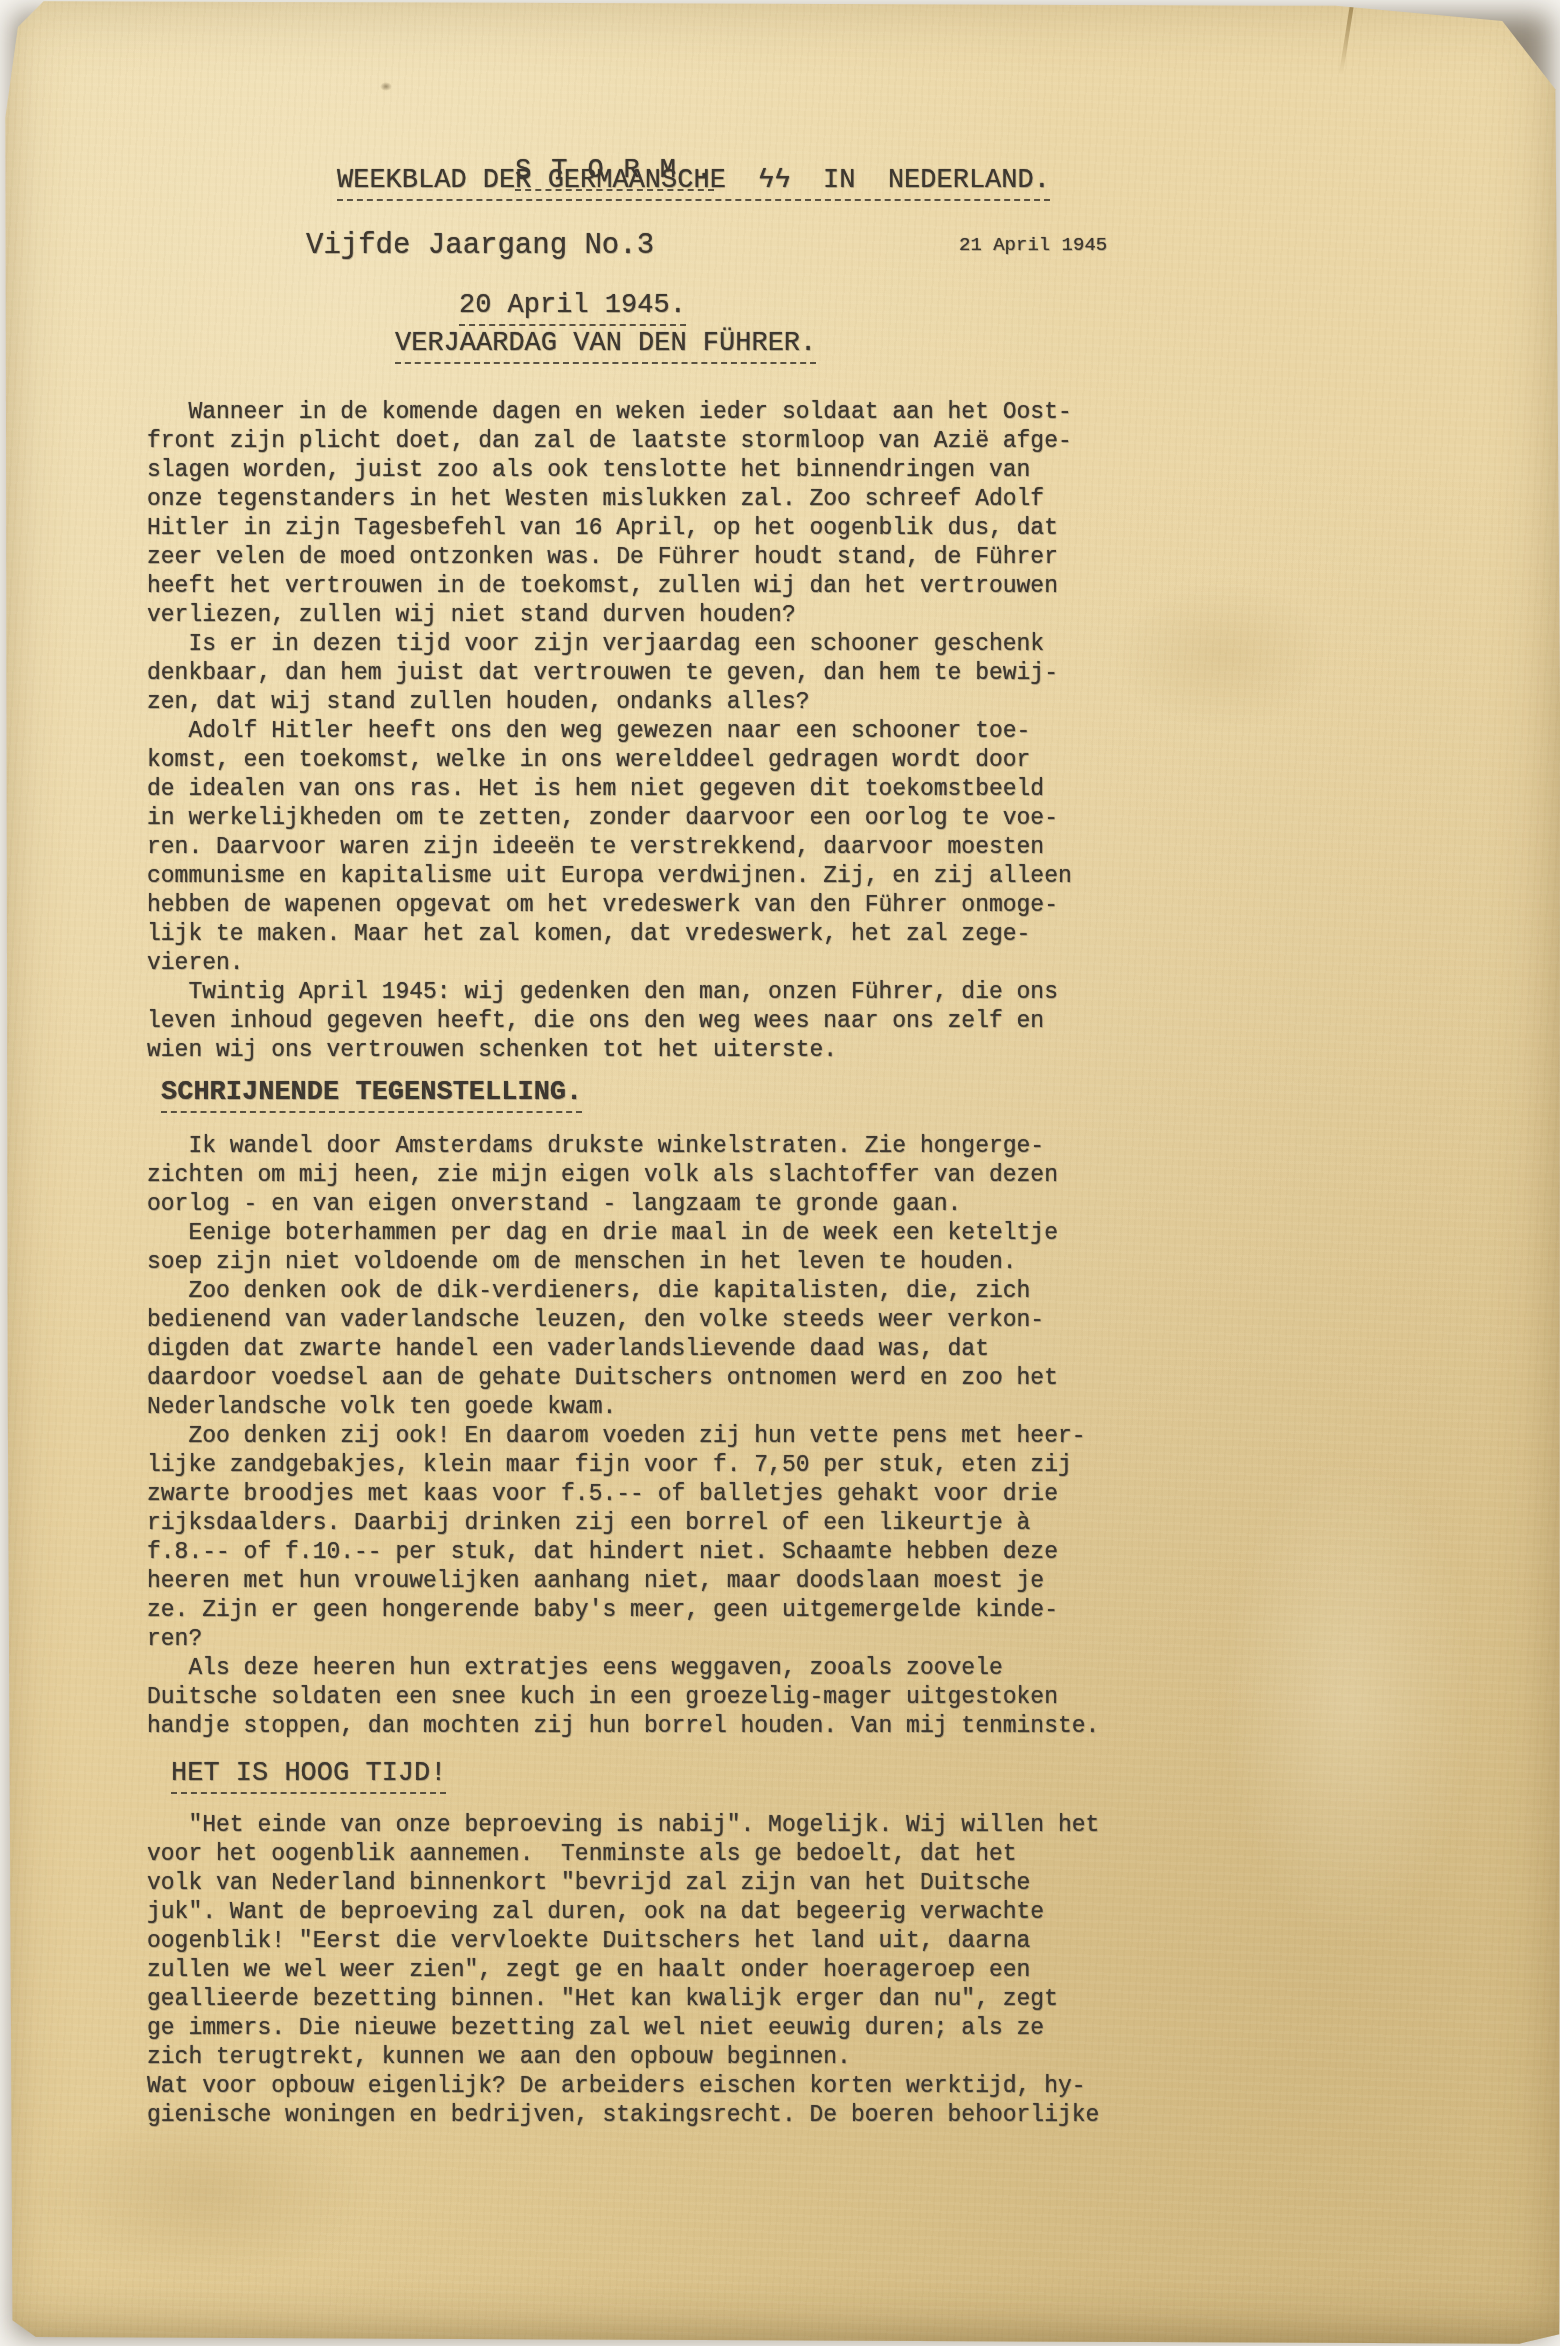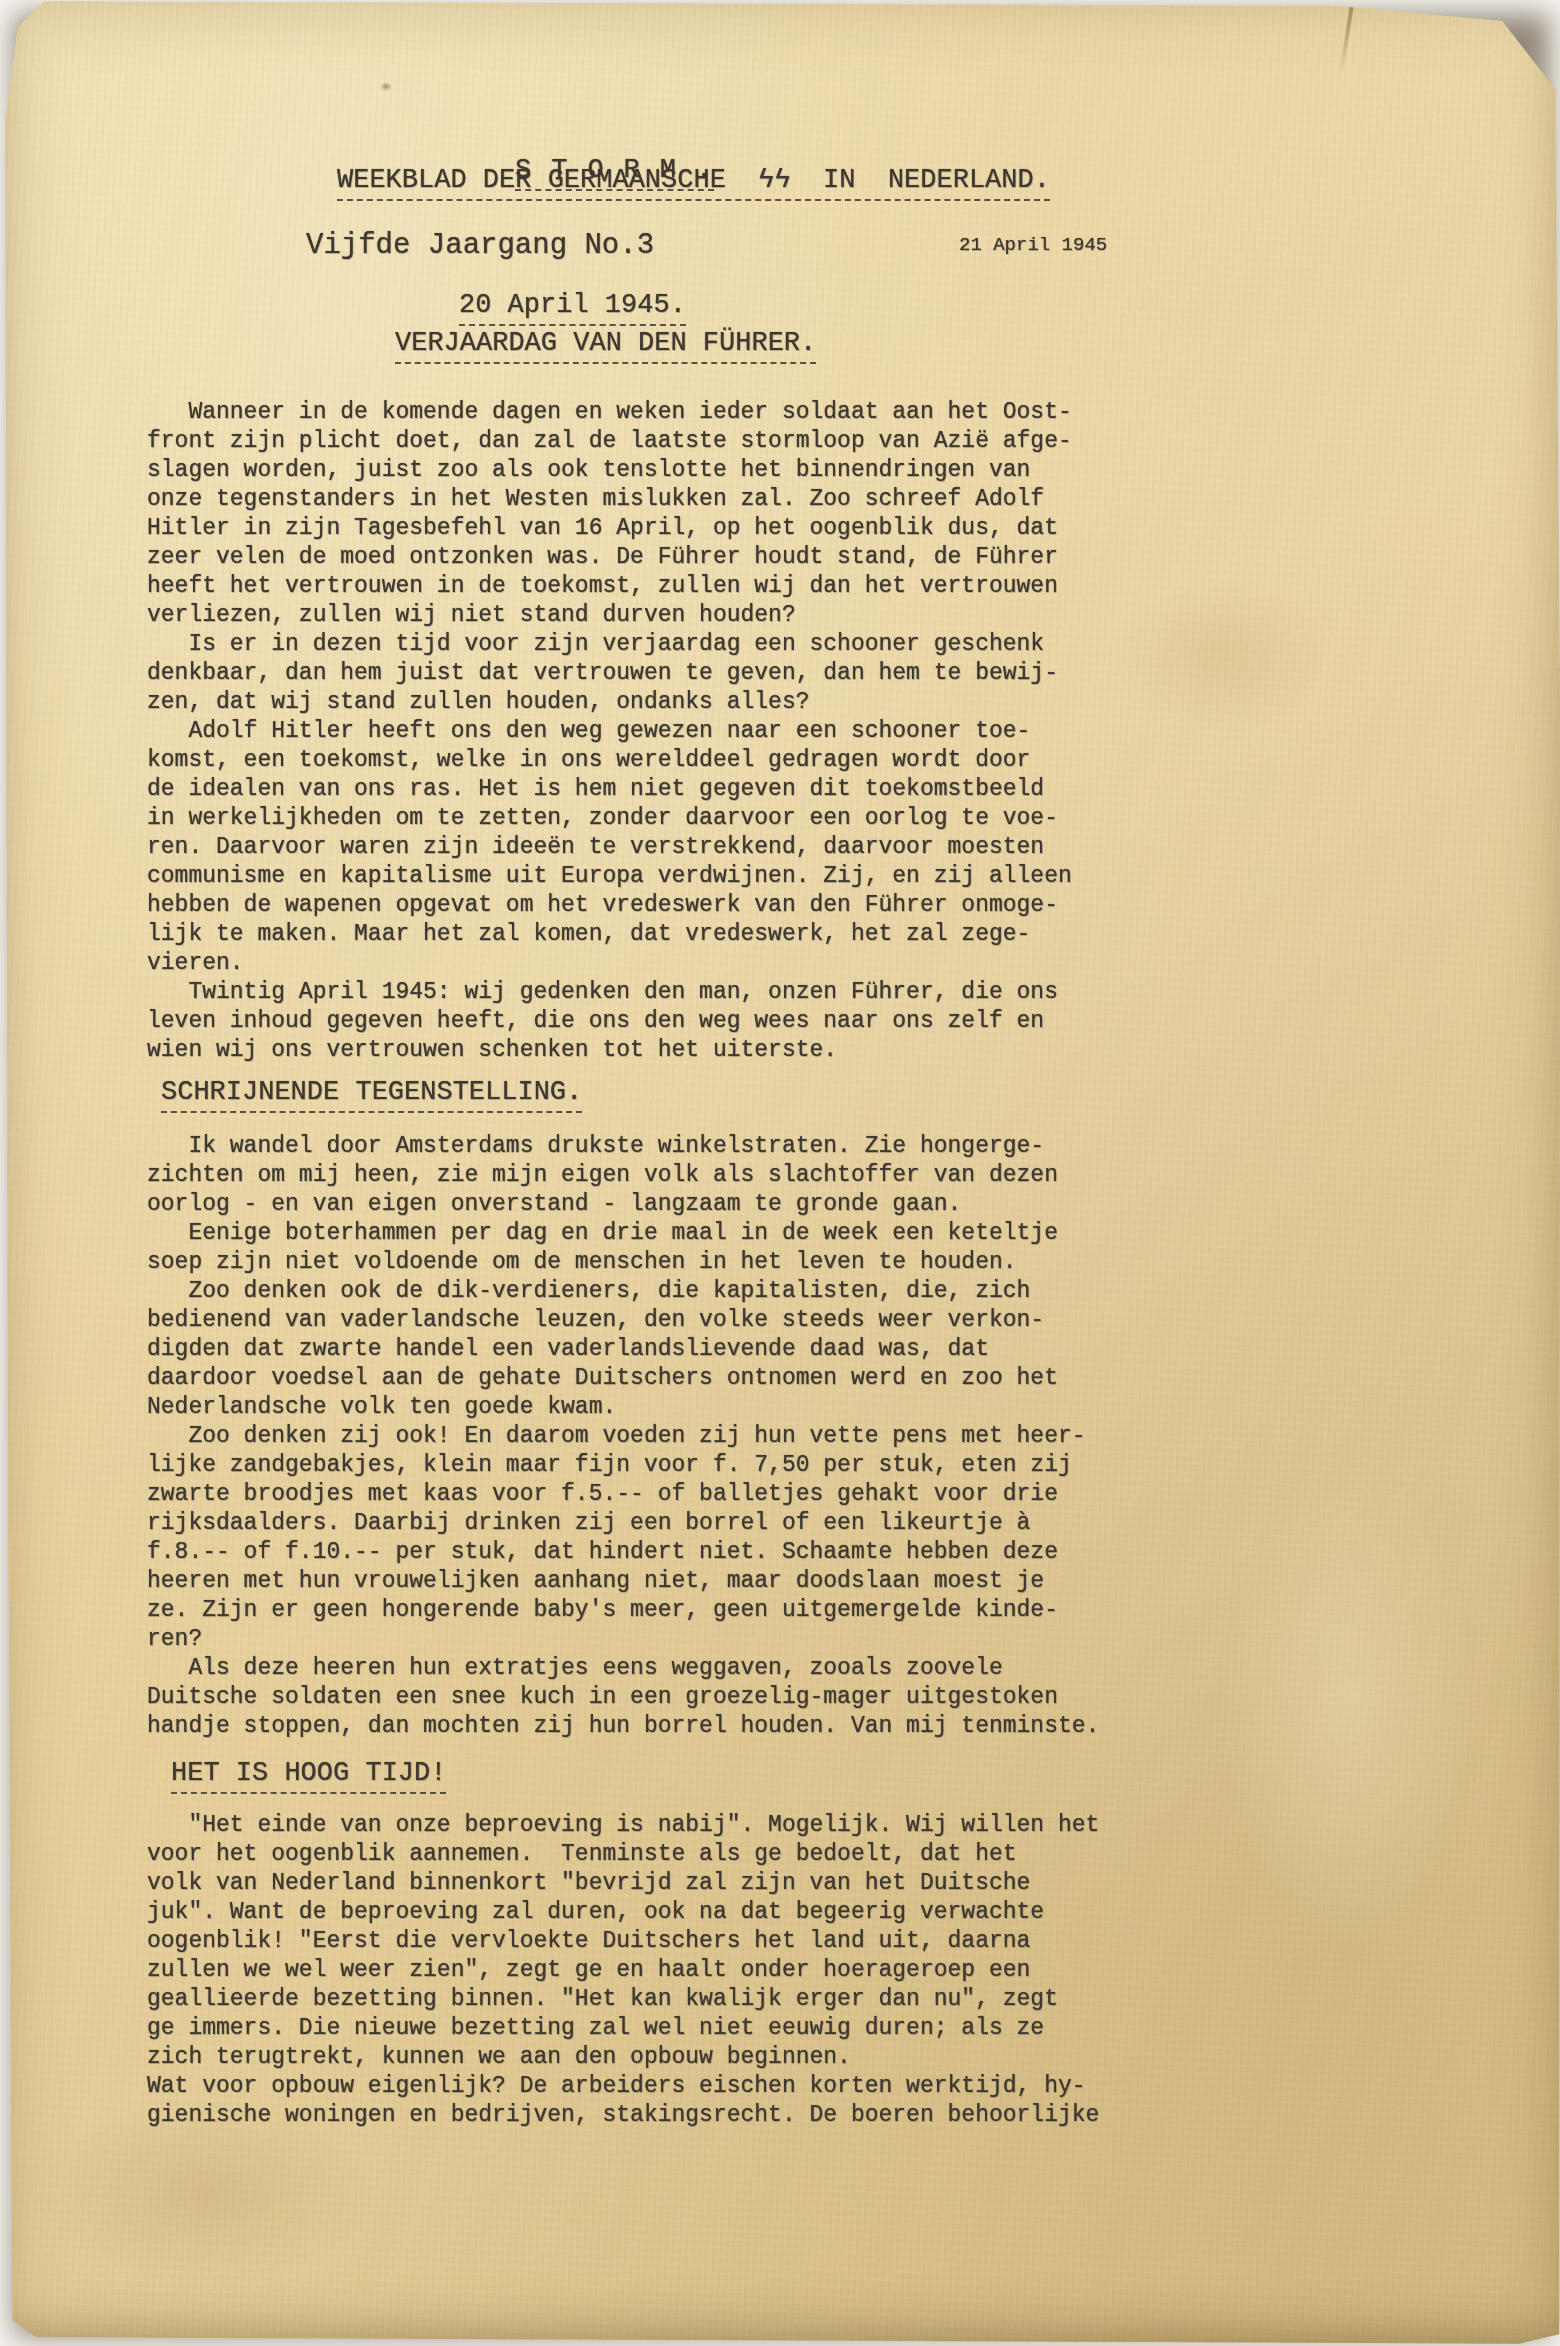--- a/index.html
+++ b/index.html
@@ -42,21 +42,21 @@
   }
   .u{border-bottom:2.9px dashed rgba(64,57,46,0.85);padding-bottom:3.9px;}
   .abs{position:absolute;white-space:pre;}
 
   .masthead-title{left:515px;top:107px;font-size:27px;letter-spacing:1.9px;margin-top:48px;}
   .masthead-sub{left:337px;top:165px;font-size:27px;}
   .issue-vol{left:306px;top:229px;font-size:29px;}
   .issue-date{left:959px;top:234px;font-size:19px;}
   .a1-date{left:459px;top:290px;font-size:27px;}
   .a1-title{left:395px;top:328px;font-size:27px;}
-  .sec-h2{left:161px;top:1077px;font-size:27px;}
+  .sec-h2{left:161px;top:1077px;font-size:27px;font-weight:bold;}
   .sec-h3{left:171px;top:1758px;font-size:27px;}
 
   .body{position:absolute;left:147px;font-size:23px;line-height:29px;}
   .body.b1{top:398px;}
   .body.b2{top:1132px;}
   .body.b3{top:1811px;}
   .tline{white-space:pre;height:29px;}
 </style>
 </head>
 <body>

